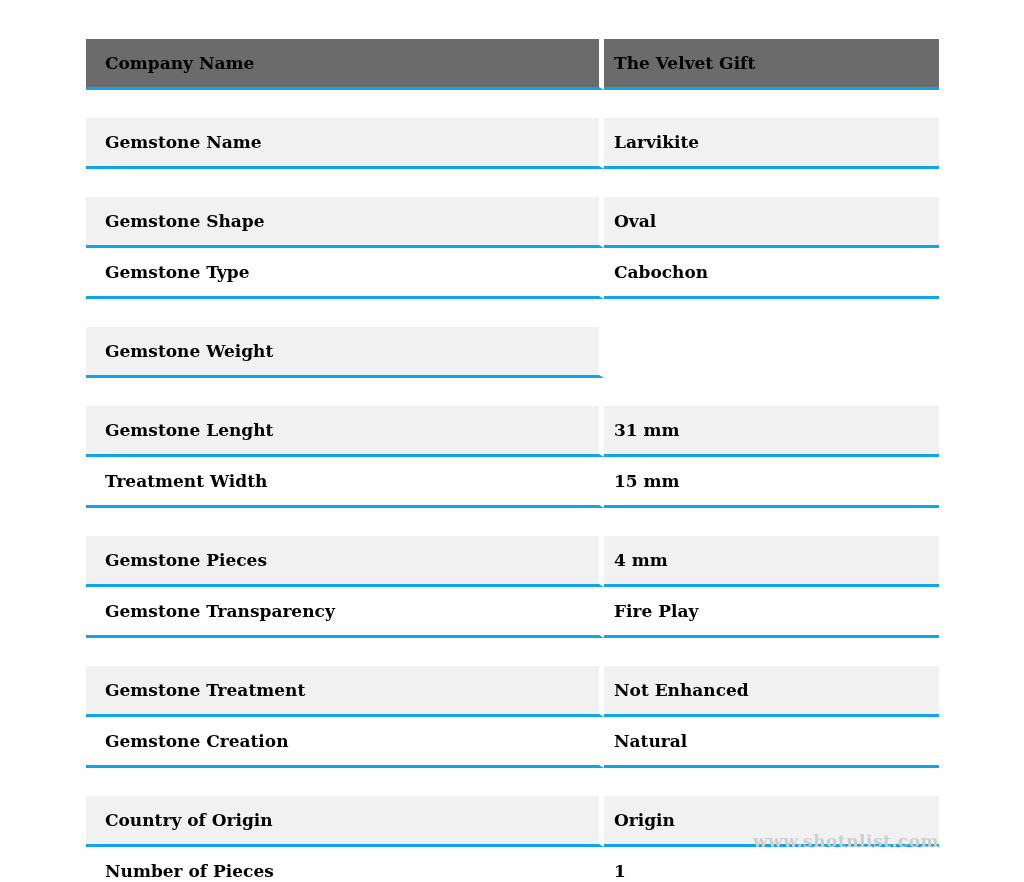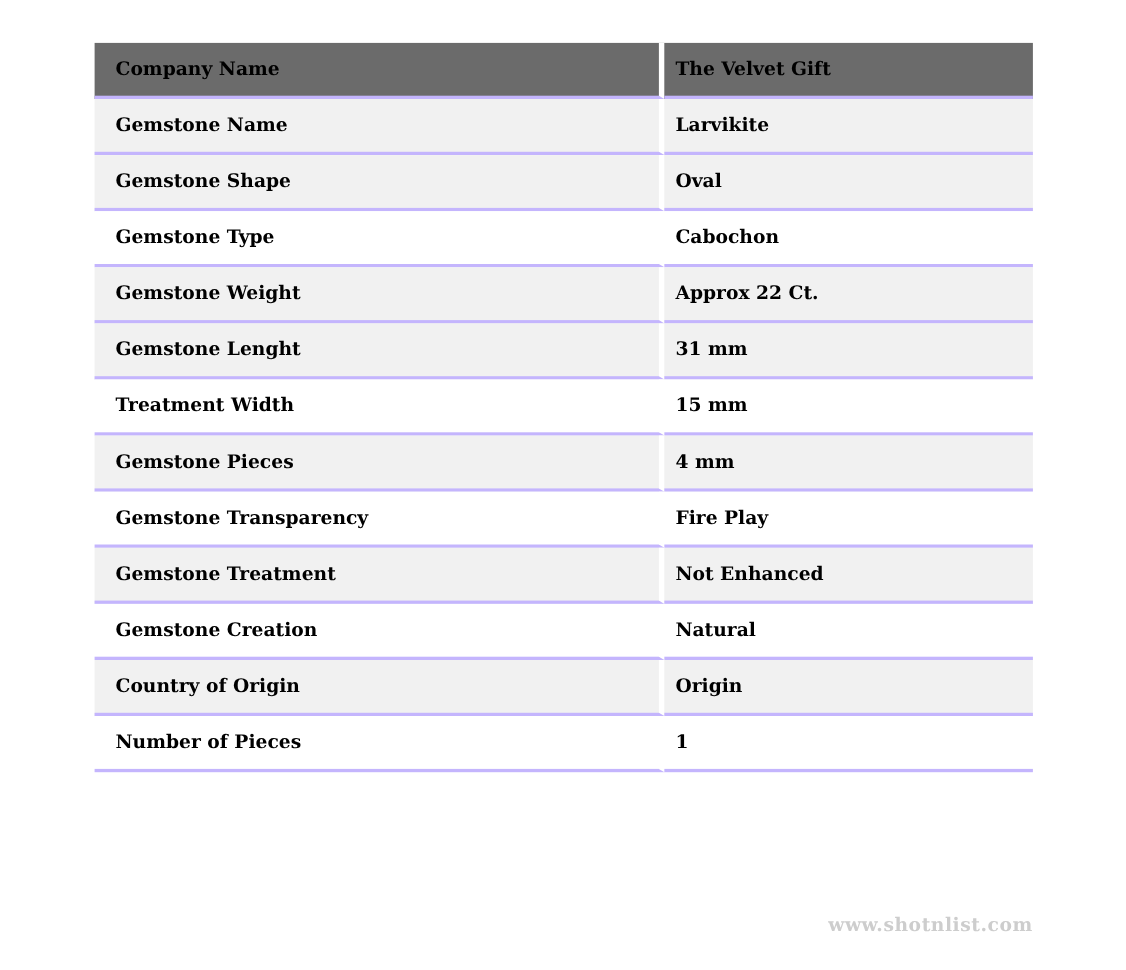--- a/index.html
+++ b/index.html
@@ -20,38 +20,38 @@
   }
   .row {
     display: flex;
     width: 100%;
   }
   .cell {
     box-sizing: border-box;
     height: 51px;
     display: flex;
     align-items: center;
-    border-bottom: 3px solid #c4b5fd;
+    border-bottom: 3px solid #0ea5e9;
     font-size: 17px;
     font-weight: bold;
     color: #000000;
     white-space: nowrap;
     overflow: hidden;
   }
   .cell-label {
     width: 518px;
     border-right: 5px solid #ffffff;
     padding-left: 19px;
   }
   .cell-value {
     flex: 1;
     padding-left: 10px;
   }
   .row-header .cell { background: var(--header-bg, #6b6b6b); }
-  .row-grey .cell   { background: var(--row-alt-bg, #f1f1f1); }
+  .row-grey .cell   { background: var(--row-alt-bg, #f1f1f1); margin-top: 28px; }
   .row-white .cell  { background: var(--row-bg, #ffffff); }
   .watermark {
     position: absolute;
     top: 831px;
     right: 85px;
     font-size: 17px;
     font-weight: bold;
     color: var(--watermark-color, #cdcdcd);
     letter-spacing: 0.5px;
   }
@@ -77,21 +77,20 @@
     <div class="cell cell-value">Oval</div>
   </div>
 
   <div class="row row-white">
     <div class="cell cell-label">Gemstone Type</div>
     <div class="cell cell-value">Cabochon</div>
   </div>
 
   <div class="row row-grey">
     <div class="cell cell-label">Gemstone Weight</div>
-    <div class="cell cell-value">Approx 22 Ct.</div>
   </div>
 
 
   <div class="row row-grey">
     <div class="cell cell-label">Gemstone Lenght</div>
     <div class="cell cell-value">31 mm</div>
   </div>
 
   <div class="row row-white">
     <div class="cell cell-label">Treatment Width</div>

